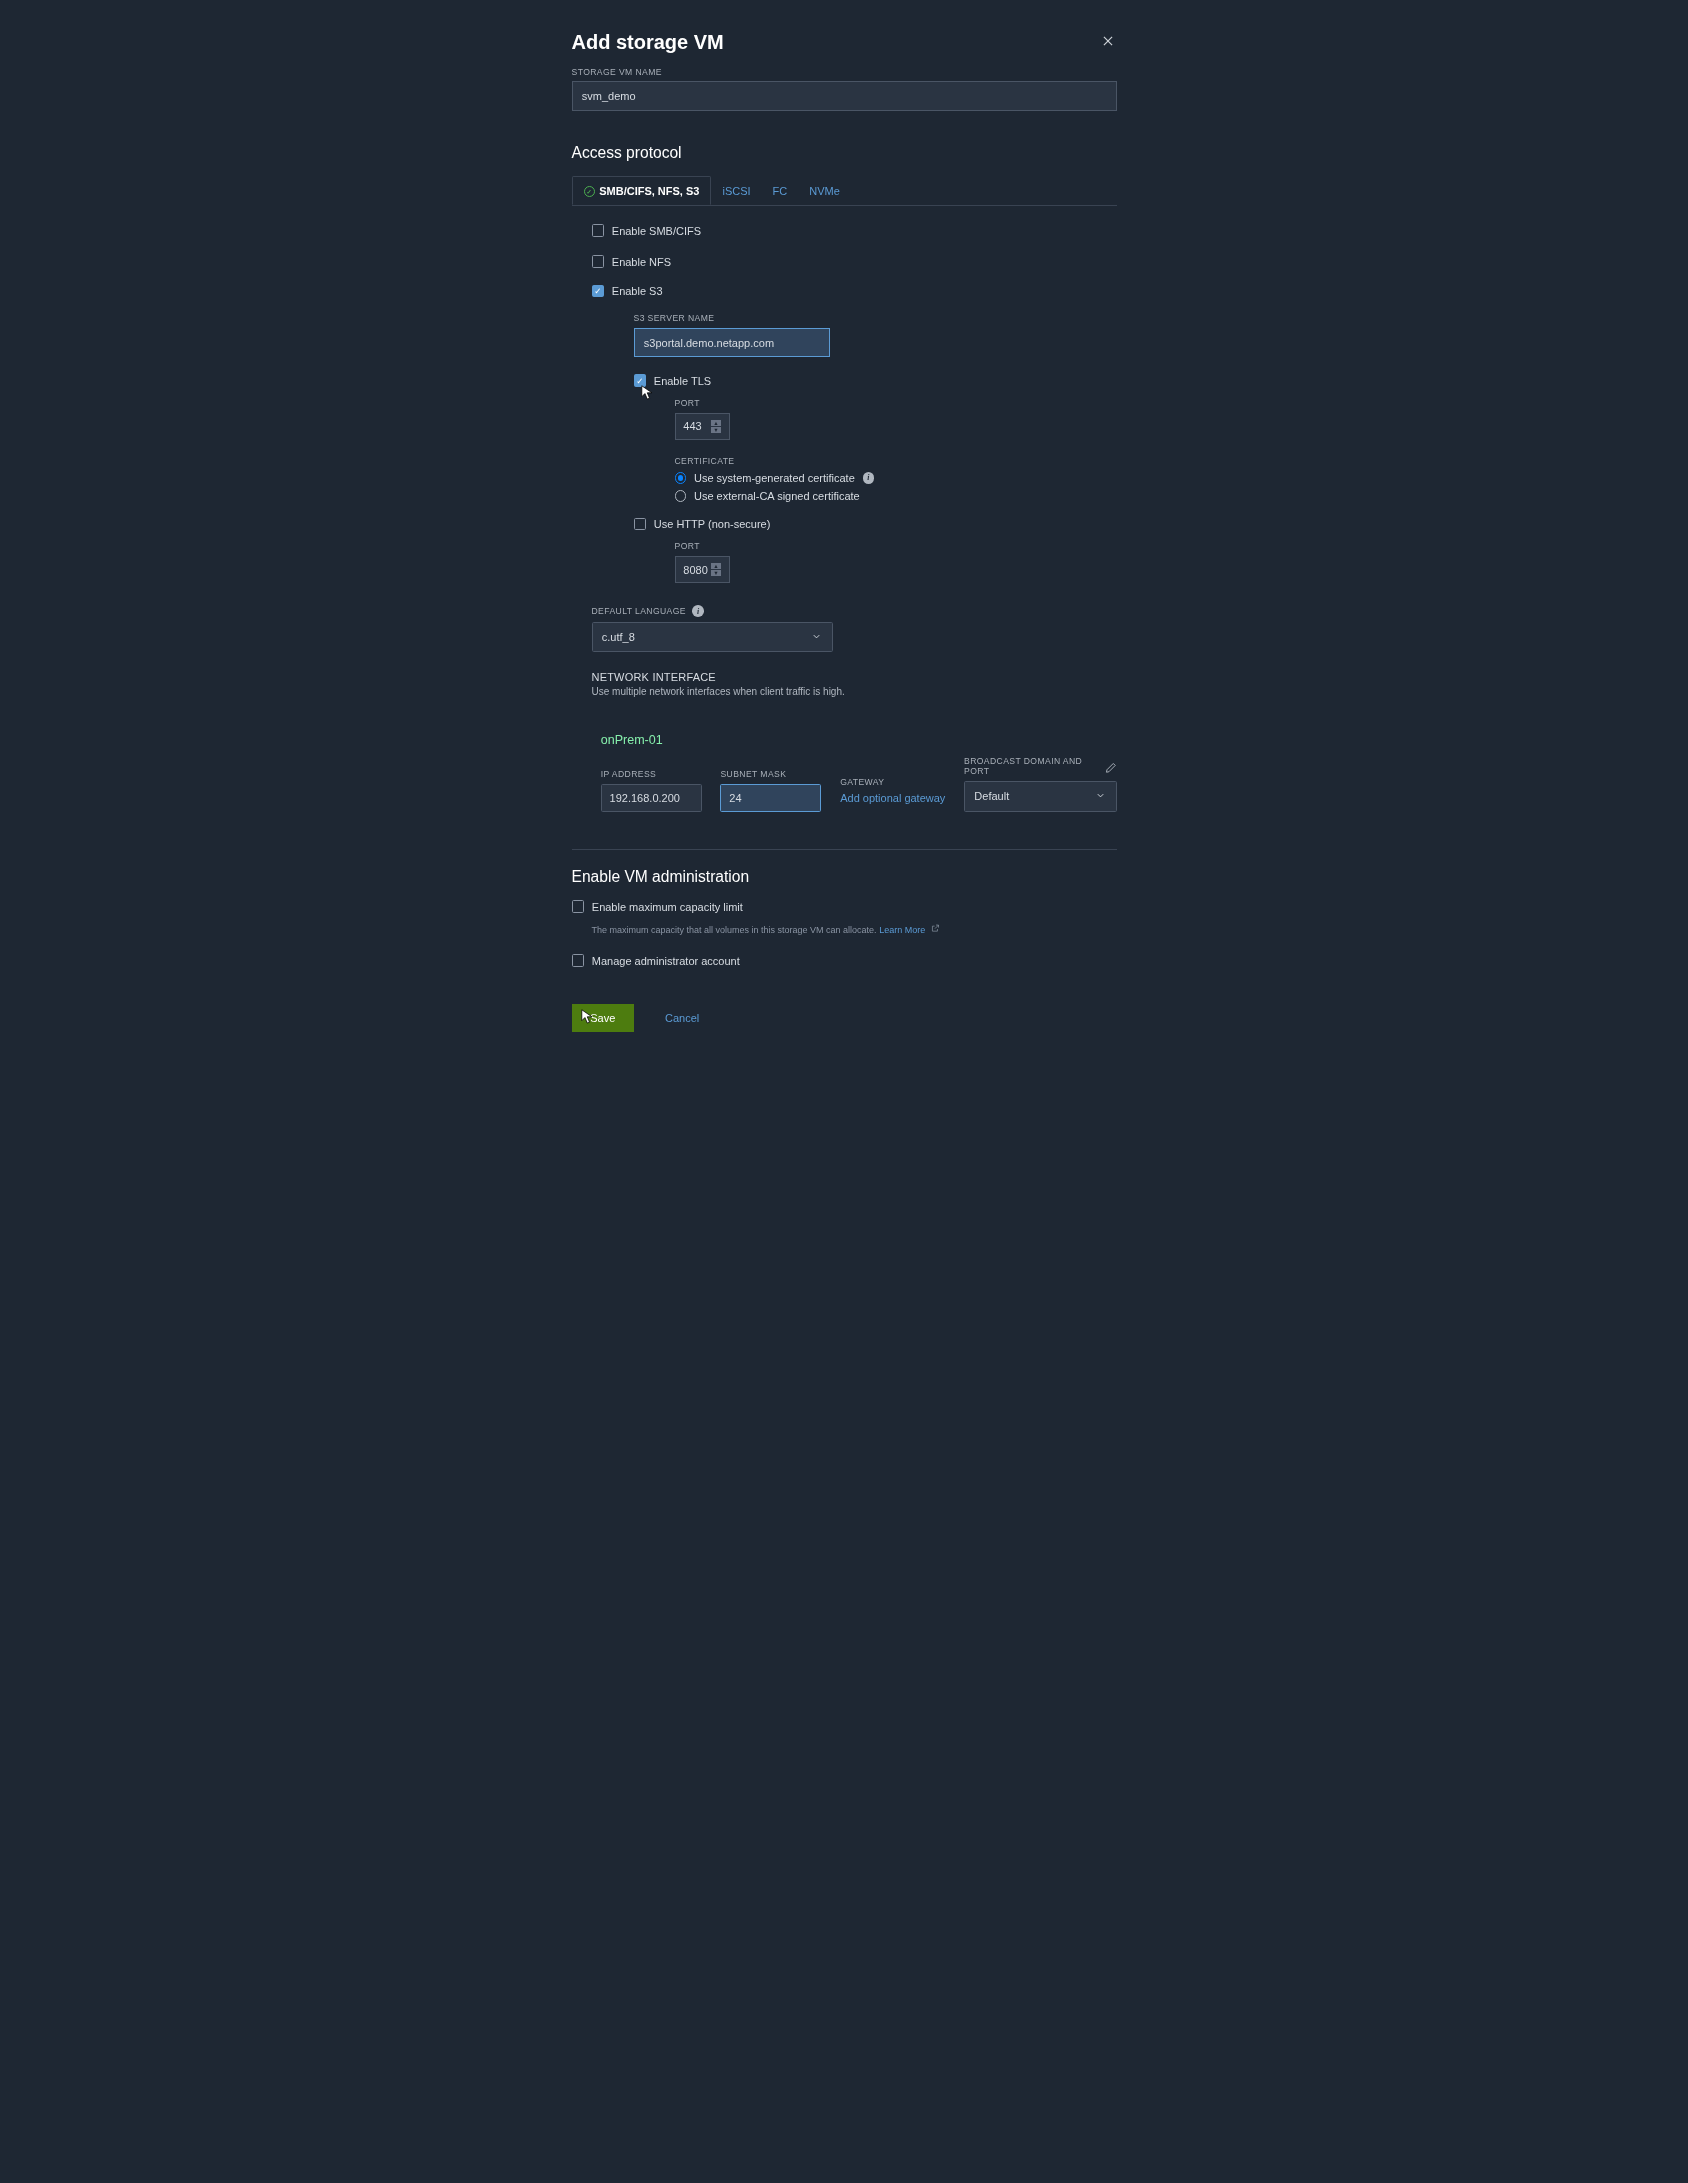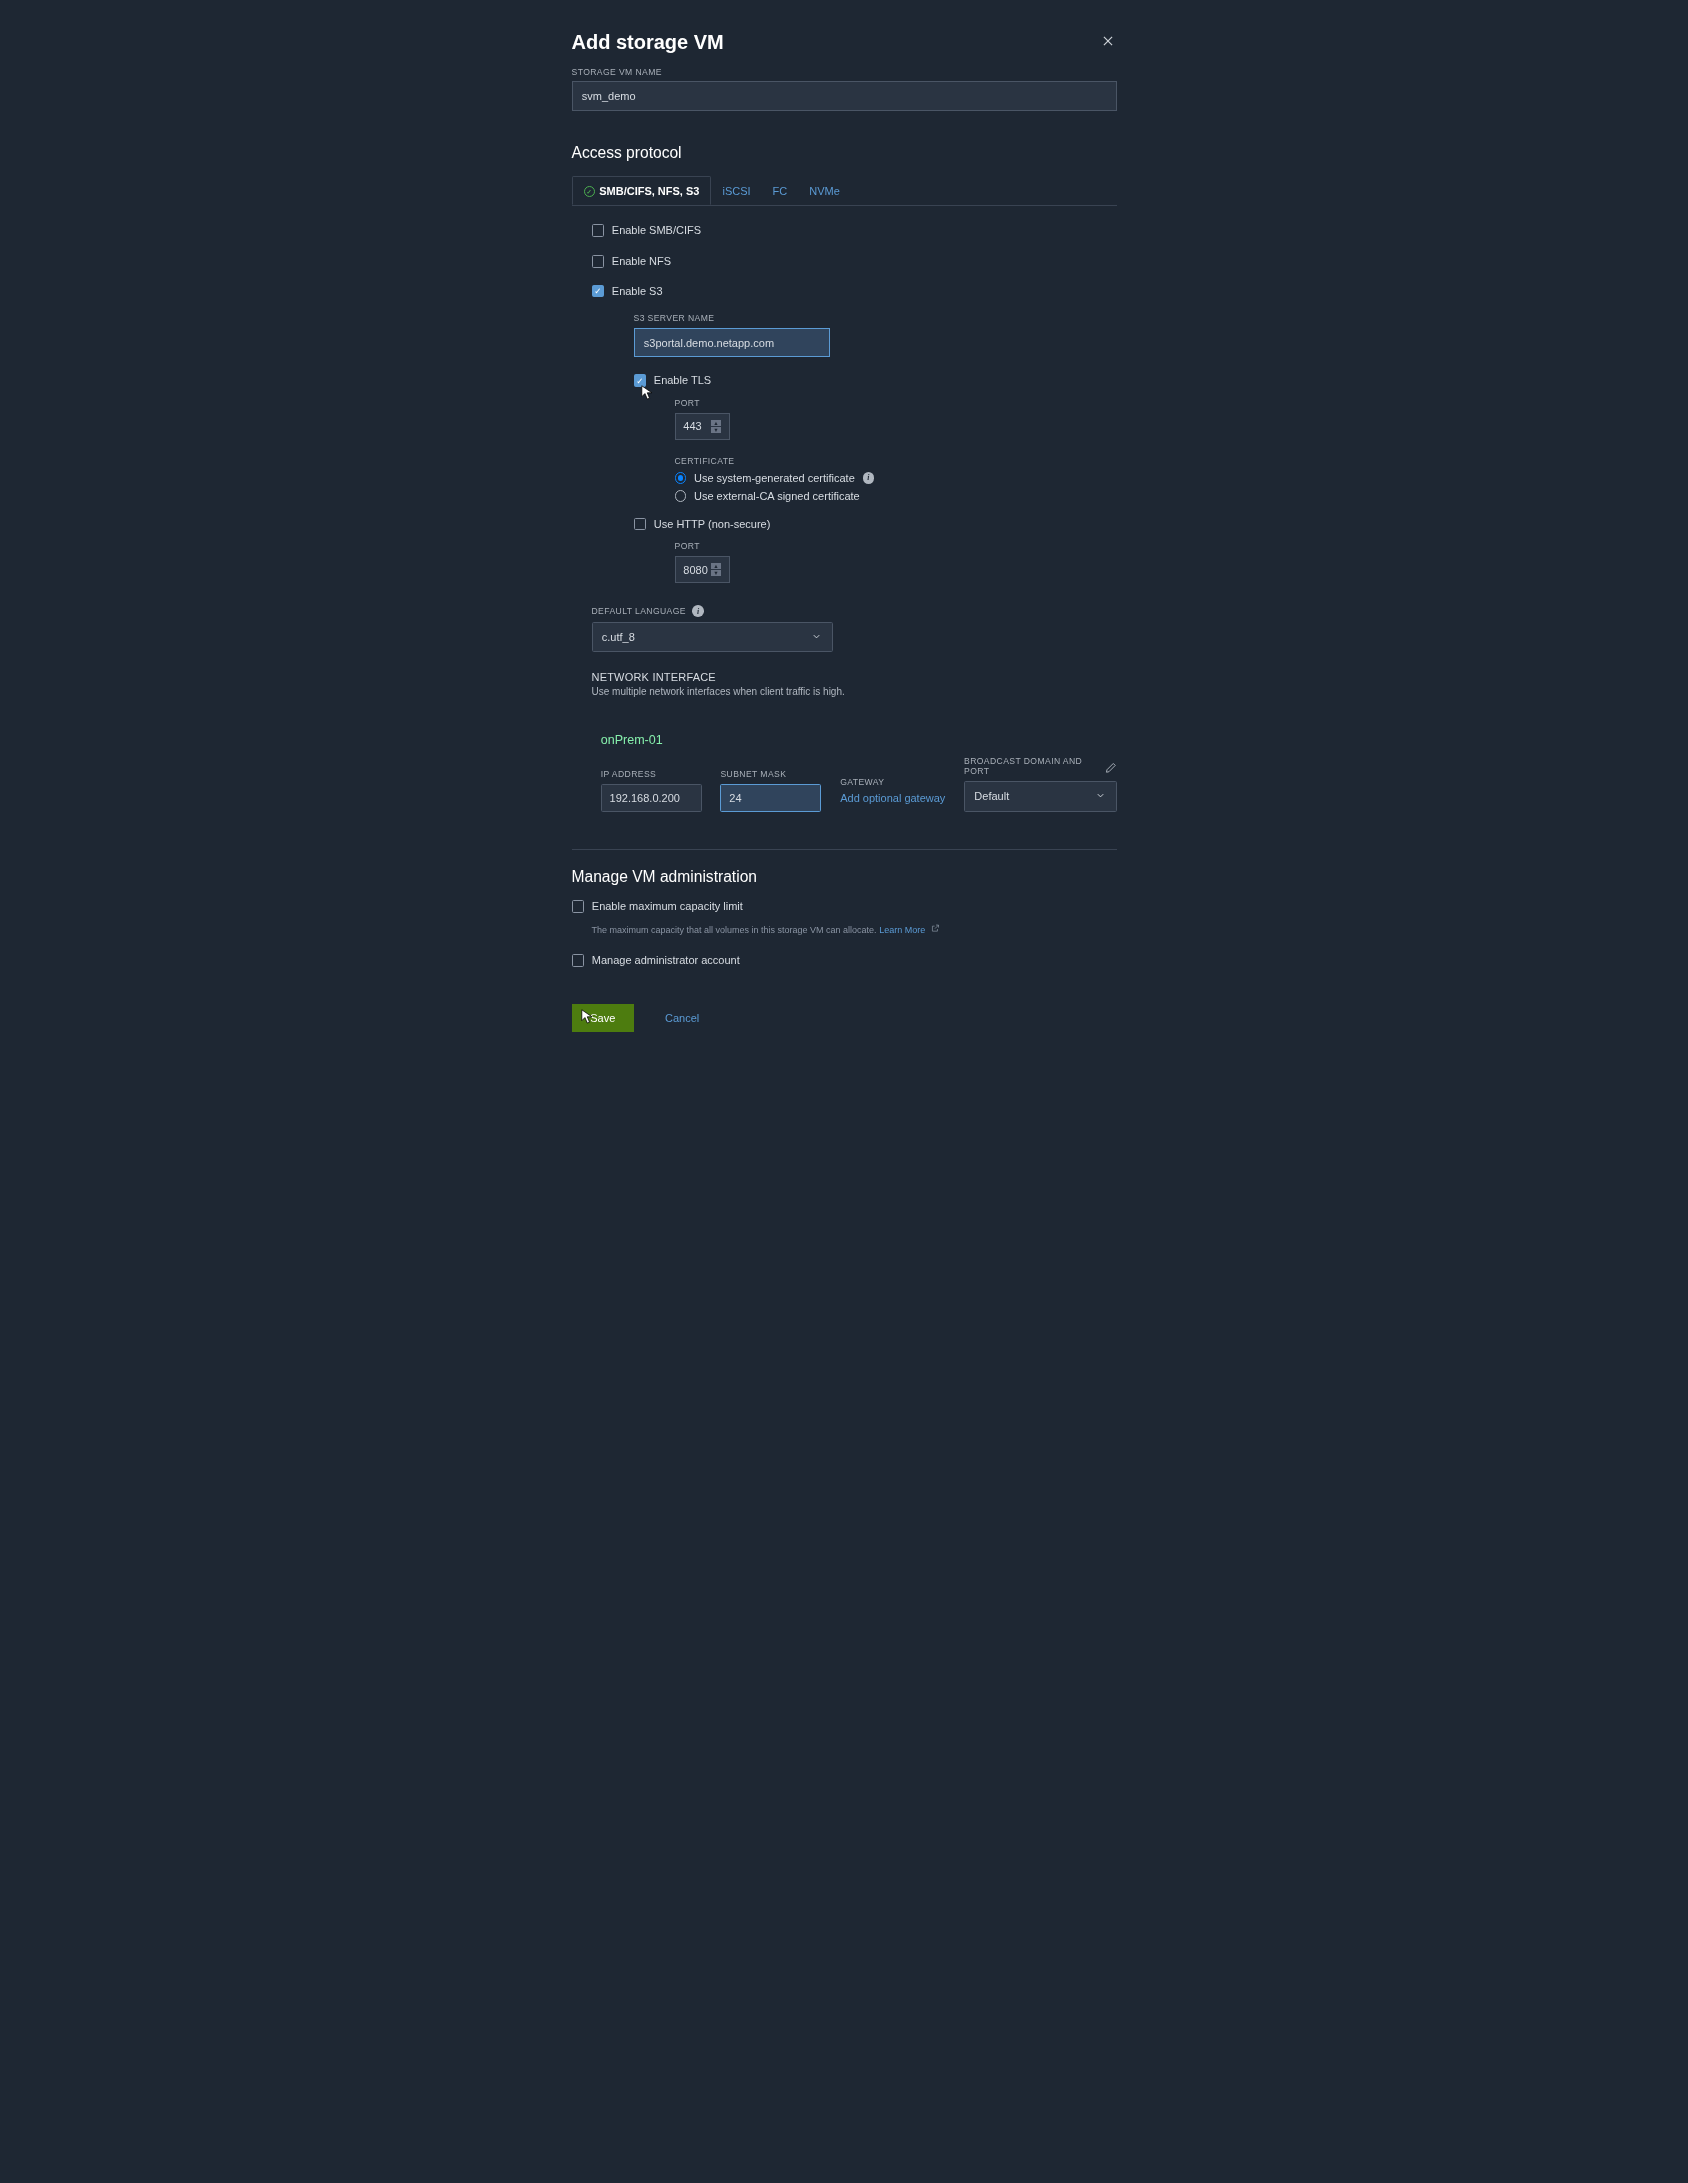--- a/index.html
+++ b/index.html
@@ -86,20 +86,21 @@
     border-radius: 50%;
     border: 1.6px solid #4caf50;
     display: inline-flex;
     align-items: center;
     justify-content: center;
     color: #4caf50;
     font-size: 6.2px;
   }
   .checkbox-row {
     display: flex;
+    align-items: center;
     gap: 7.8px;
     margin: 11px 0;
   }
   .checkbox {
     width: 12.5px;
     height: 12.5px;
     border: 0.8px solid #8a94a3;
     background: transparent;
     border-radius: 1.6px;
     cursor: pointer;
@@ -427,21 +428,21 @@
                 </svg>
             </span>
           </div>
         </div>
       </div>
     </div>
   </div>
 
   <hr class="hr">
 
-  <div class="section-heading" style="margin-top:0;">Manage VM administration</div>
+  <div class="section-heading" style="margin-top:0;">Enable VM administration</div>
 
   <div class="checkbox-row" style="margin-top:7.8px;">
     <span class="checkbox"></span>
     <span>Enable maximum capacity limit</span>
   </div>
   <div class="help-text">
     <span>The maximum capacity that all volumes in this storage VM can allocate.</span>
     <span class="link">Learn More</span>
     <span class="ext-link-icon">
       <svg viewBox="0 0 24 24" fill="none" stroke="#8a94a3" stroke-width="2">

